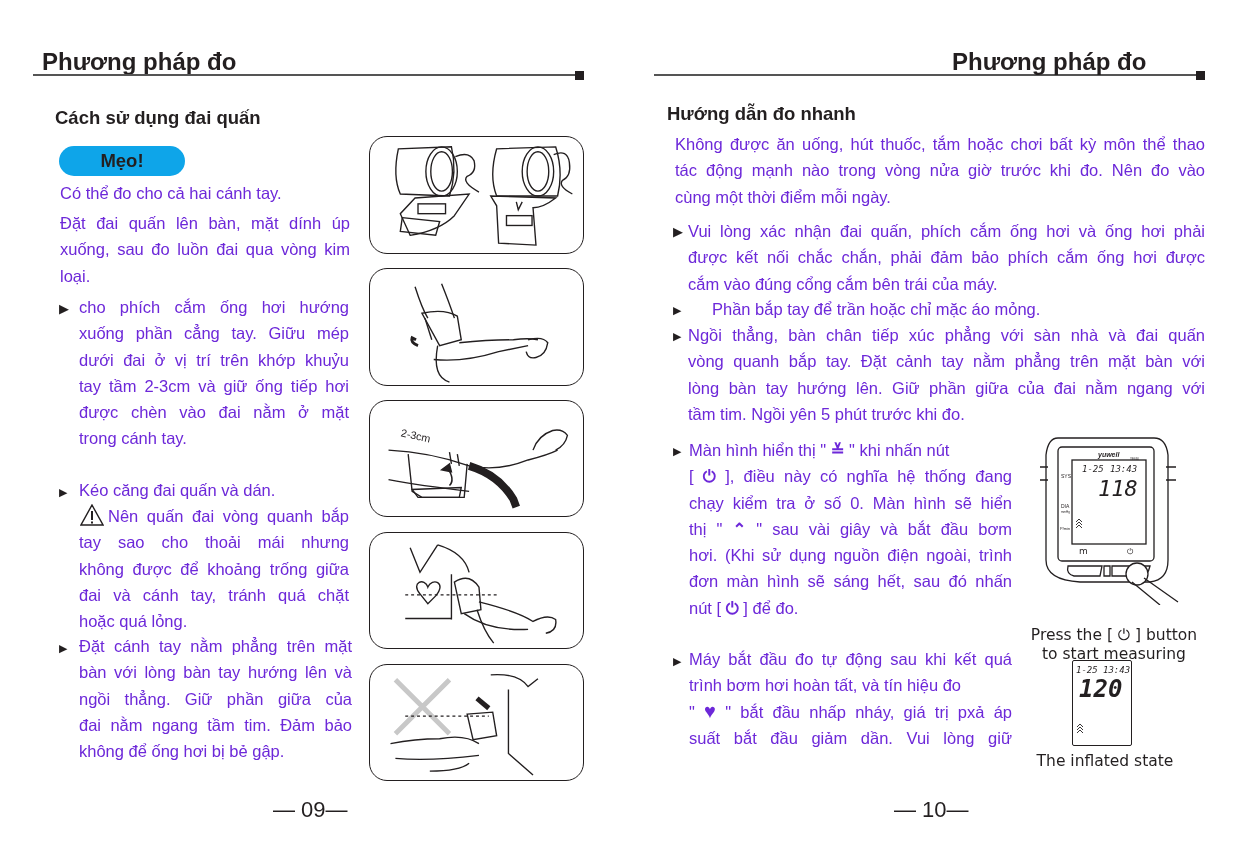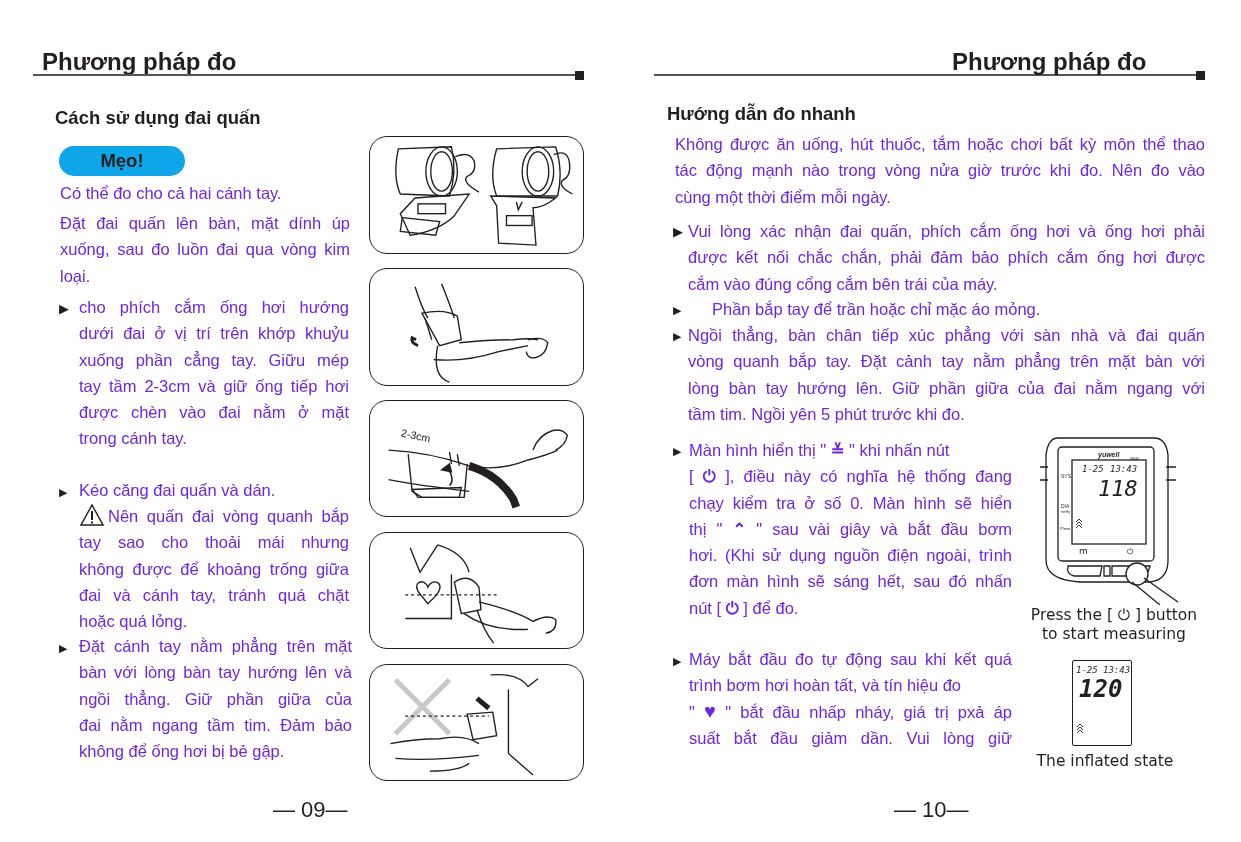--- a/index.html
+++ b/index.html
@@ -49,22 +49,22 @@
 
 <div class="body-text" style="left:60px; top:210px; width:290px;">
   <div class="justify">Đặt đai quấn lên bàn, mặt dính úp</div>
   <div class="justify">xuống, sau đo luồn đai qua vòng kim</div>
   <div>loại.</div>
 </div>
 
 <span class="bullet" style="left:59px; top:302px; font-size:13px;">▶</span>
 <div class="body-text" style="left:79px; top:294px; width:270px;">
   <div class="justify">cho phích cắm ống hơi hướng</div>
+  <div class="justify">xuống phần cẳng tay. Giữu mép</div>
   <div class="justify">dưới đai ở vị trí trên khớp khuỷu</div>
-  <div class="justify">xuống phần cẳng tay. Giữu mép</div>
   <div class="justify">tay tầm 2-3cm và giữ ống tiếp hơi</div>
   <div class="justify">được chèn vào đai nằm ở mặt</div>
   <div>trong cánh tay.</div>
 </div>
 
 <span class="bullet" style="left:59px; top:487px;">▶</span>
 <div class="body-text" style="left:79px; top:477px;">Kéo căng đai quấn và dán.</div>
 
 <span style="position:absolute; left:80px; top:504px; width:24px; height:22px;">
   <svg width="24" height="22" viewBox="0 0 24 22">
@@ -239,21 +239,21 @@
     <text x="39" y="124" font-size="9" fill="#231f20" stroke="none" font-family="DejaVu Sans, sans-serif">m</text>
     <text x="87" y="124" font-size="8" fill="#231f20" stroke="none" font-family="DejaVu Sans, sans-serif">⏻</text>
     <path d="M28 136 L62 136 L60 146 L34 146 Q26 144 28 136 Z"></path>
     <path d="M64 136 L70 136 L70 146 L64 146 Z"></path>
     <path d="M72 136 L110 136 Q108 146 100 146 L72 146 Z"></path>
     <circle cx="97" cy="144" r="11" fill="#fff"></circle>
     <path d="M92 152 L120 175 M104 148 L138 172"></path>
   </svg>
 </div>
 
-<div class="caption" style="left:1010px; top:606px; width:208px;">
+<div class="caption" style="left:1010px; top:626px; width:208px;">
   <div>Press the [ ⏻ ] button</div>
   <div>to start measuring</div>
 </div>
 
 <span class="bullet" style="left:673px; top:656px;">▶</span>
 <div class="body-text" style="left:689px; top:646px; width:323px;">
   <div class="justify">Máy bắt đầu đo tự động sau khi kết quá</div>
   <div>trình bơm hơi hoàn tất, và tín hiệu đo</div>
   <div class="justify">
     <span>" </span><span class="inline-icon" style="font-size:20px; line-height:1;">♥</span><span> " bắt đầu nhấp nháy, giá trị pxả áp</span>

